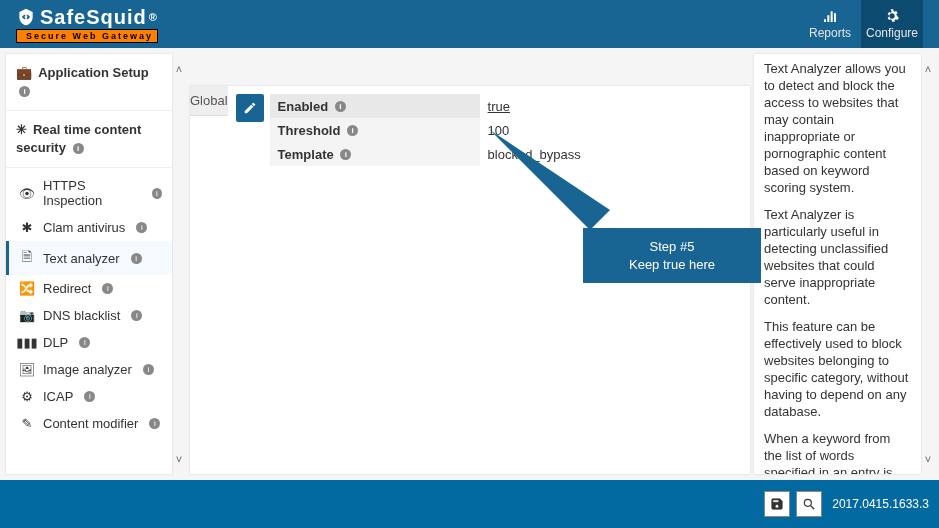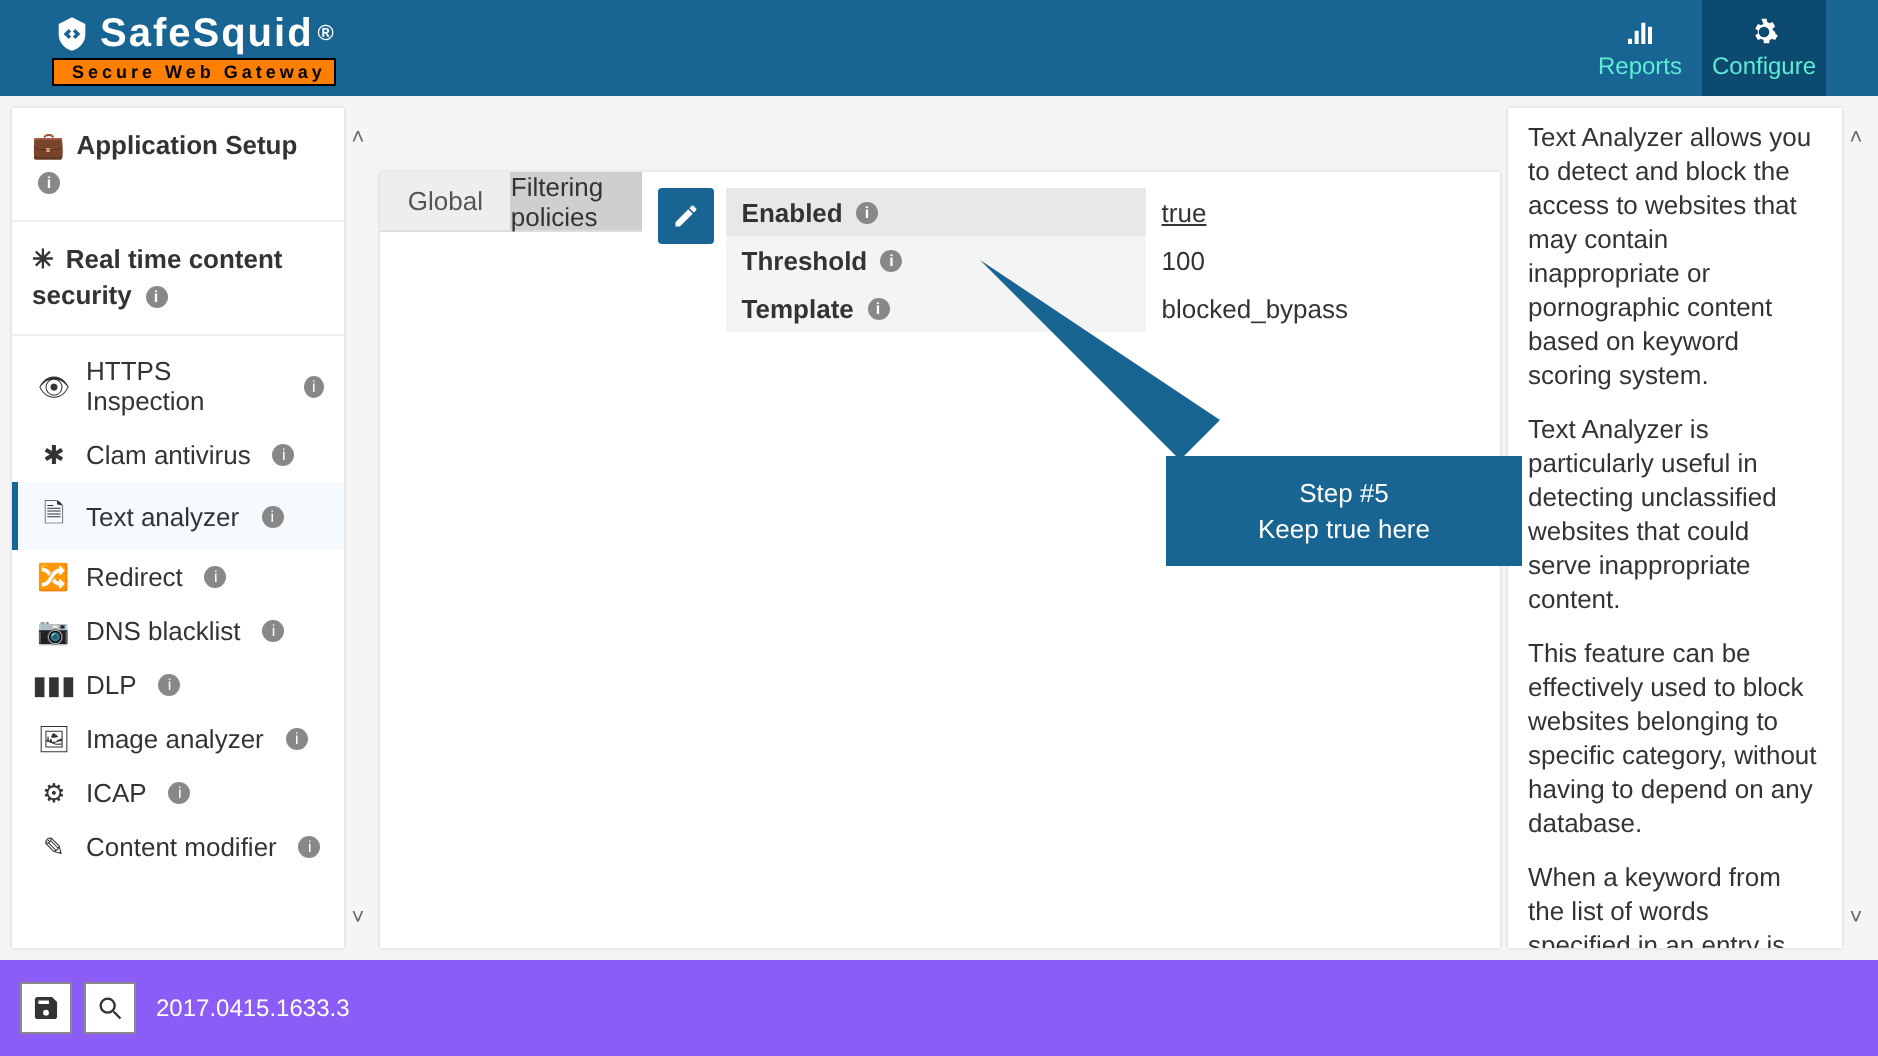--- a/index.html
+++ b/index.html
@@ -1,25 +1,25 @@
 <!DOCTYPE html>
 <html><head>
 <meta charset="utf-8">
 <style>
   * { box-sizing: border-box; margin: 0; padding: 0; }
   html, body { width: 939px; height: 528px; font-family: "Segoe UI", Arial, sans-serif; font-size: 13px; color: #333; overflow: hidden; background: #fff; }
-  .topbar { background: #186492; height: 48px; display: flex; align-items: center; padding: 0 26px; gap: 24px; }
+  .topbar { background: #186492; height: 48px; display: flex; align-items: center; padding: 0 16px; gap: 24px; }
   .logo { display: flex; align-items: center; gap: 0px; }
   .logo-badge { display: flex; flex-direction: column; }
   .logo-top { display: flex; align-items: center; color: #fff; font-family: Arial, sans-serif; font-weight: bold; font-size: 20px; letter-spacing: 1px; }
   .logo-top svg { margin-right: 4px; }
   .logo-reg { font-size: 11px; vertical-align: super; margin-left: 2px; }
   .logo-sub { background: #ff7f00; color: #000; font-family: Arial, sans-serif; font-size: 9px; letter-spacing: 2px; font-weight: bold; text-align: right; padding: 1px 4px; border: 1px solid #000; }
   .top-actions { margin-left: auto; display: flex; }
-  .top-action { width: 62px; height: 48px; display: flex; flex-direction: column; align-items: center; justify-content: center; color: #5eead4; font-size: 12px; gap: 2px; cursor: pointer; }
+  .top-action { width: 62px; height: 48px; display: flex; flex-direction: column; align-items: center; justify-content: center; color: #e5e5e5; font-size: 12px; gap: 2px; cursor: pointer; }
   .top-action.active { background: #0d4a70; }
   .top-action svg { width: 16px; height: 16px; fill: #fff; }
   .body-wrap { display: flex; height: 432px; background: #f5f5f5; justify-content: flex-end; }
   .sidebar-col { width: 188px; padding: 6px 2px 6px 6px; background: #f5f5f5; display: flex; }
   .sidebar { background: #fff; width: 168px; height: 100%; overflow: hidden; box-shadow: 0 0 2px rgba(0,0,0,0.15); position: relative; }
   .scroll-btn { width: 14px; height: 14px; display: flex; align-items: center; justify-content: center; color: #666; font-size: 11px; cursor: pointer; }
   .scroll-col { width: 14px; display: flex; flex-direction: column; justify-content: space-between; align-items: center; padding: 8px 0; }
   .side-group { padding: 10px 10px; border-bottom: 1px solid #eee; font-weight: 600; color: #333; line-height: 18px; }
   .side-group span { font-weight: 600; }
   .info-icon { display: inline-block; width: 11px; height: 11px; border-radius: 50%; background: #888; color: #fff; font-size: 8px; line-height: 11px; text-align: center; vertical-align: middle; margin-left: 3px; }
@@ -40,21 +40,21 @@
   .form-label { width: 210px; background: #e8e8e8; padding: 3px 8px; font-weight: 600; font-size: 13px; height: 100%; display: flex; align-items: center; }
   .form-row:nth-child(2) .form-label, .form-row:nth-child(3) .form-label { background: #f4f4f4; }
   .form-value { flex: 1; padding: 3px 8px; font-size: 13px; height: 100%; display: flex; align-items: center; background: #fff; }
   .form-row:nth-child(1) .form-value { background: #fff; text-decoration: underline; }
   .right-col { flex: 1; padding: 6px 4px 6px 2px; display: flex; }
   .help-panel { background: #fff; flex: 1; box-shadow: 0 0 2px rgba(0,0,0,0.15); padding: 6px 4px 6px 10px; overflow: hidden; position: relative; }
   .help-text { font-size: 13px; line-height: 17px; color: #333; width: 145px; }
   .help-text p { margin-bottom: 10px; }
   .callout-box { position: absolute; left: 583px; top: 228px; width: 178px; height: 55px; background: #186492; color: #fff; display: flex; flex-direction: column; align-items: center; justify-content: center; font-size: 13px; line-height: 18px; z-index: 10; }
   .callout-arrow { position: absolute; left: 490px; top: 130px; z-index: 9; }
-  .footer { height: 48px; background: #8b5cf6; color: #fff; display: flex; align-items: center; padding: 0 10px; gap: 6px; }
+  .footer { height: 48px; background: #0369a1; color: #fff; display: flex; align-items: center; justify-content: flex-end; padding: 0 10px; gap: 6px; }
   .footer-btn { width: 26px; height: 26px; background: #fff; border: 1px solid #888; display: flex; align-items: center; justify-content: center; cursor: pointer; }
   .footer-btn svg { width: 14px; height: 14px; fill: #333; stroke: #333; }
   .version { font-size: 12px; margin-left: 4px; }
 </style>
 </head>
 <body>
 
 <div class="topbar">
   <div class="logo">
     <div class="logo-badge">
@@ -147,23 +147,20 @@
       <div class="scroll-btn">˅</div>
     </div>
   </div>
 
   <div class="main-col">
     <div class="main-panel">
       <div class="tabs">
         <div class="tab">
             <span>Global</span>
           </div>
-        <div class="tab active">
-            <span>Filtering policies</span>
-          </div>
       </div>
       <div class="form-area">
         <div class="edit-btn">
           <svg viewBox="0 0 24 24">
               <path d="M3 17.25V21h3.75l11-11-3.75-3.75-11 11zM20.7 7.05a1 1 0 000-1.4l-2.35-2.35a1 1 0 00-1.4 0L15 5.25 18.75 9l1.95-1.95z"></path>
             </svg>
         </div>
         <div class="form-table">
           <div class="form-row">
             <div class="form-label"><span>Enabled</span>&nbsp;<span class="info-icon">i</span></div>

